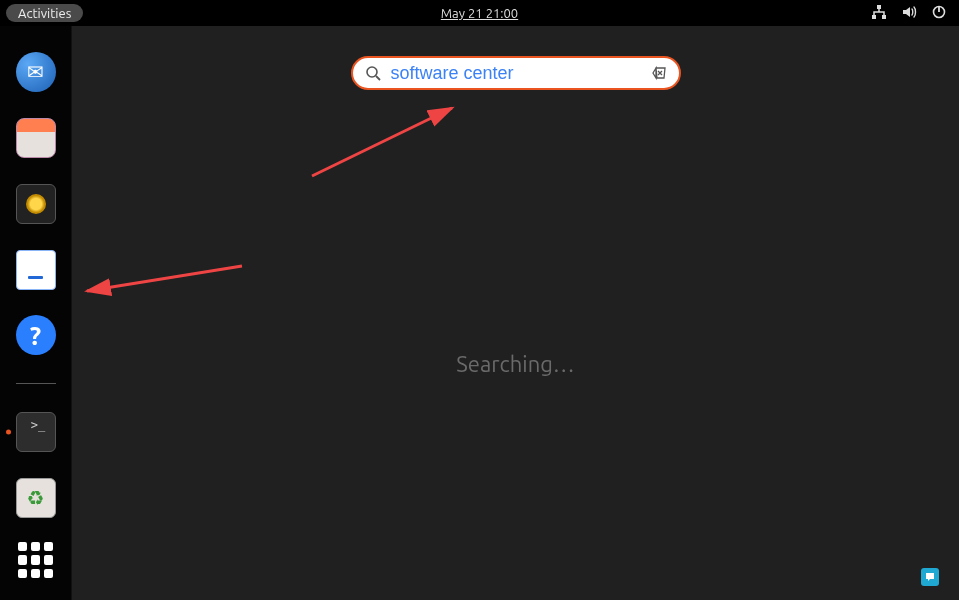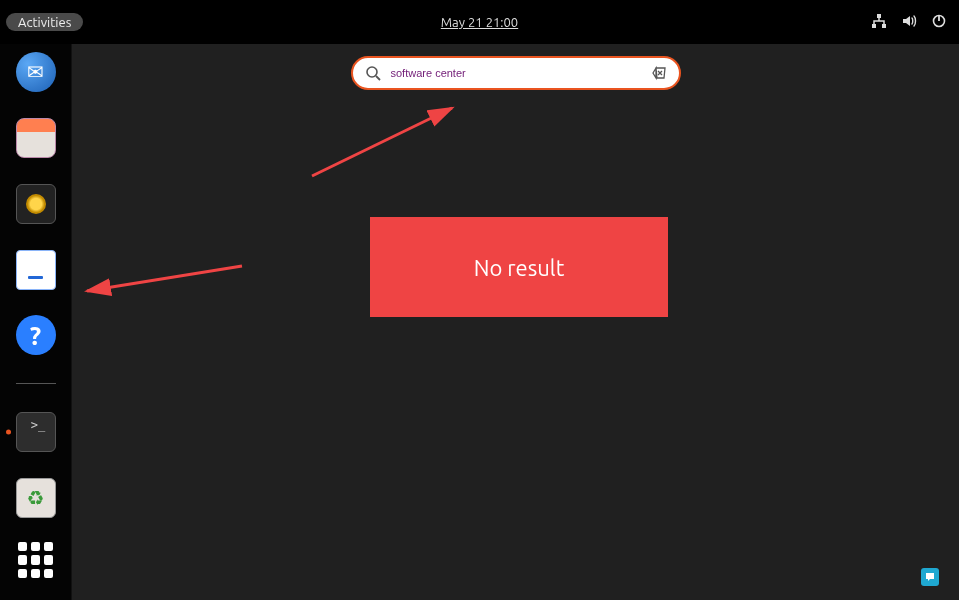--- a/index.html
+++ b/index.html
@@ -1,40 +1,40 @@
 <!DOCTYPE html>
 <html><head>
 <meta charset="utf-8">
 <style>
   * { margin: 0; padding: 0; box-sizing: border-box; }
   html, body { width: 959px; height: 600px; overflow: hidden; font-family: "Ubuntu", "Cantarell", sans-serif; }
   body { background: #202020; color: #fff; position: relative; }
 
   
-  .topbar { position: absolute; top: 0; left: 0; right: 0; height: 44px; background: #000; display: flex; align-items: center; z-index: 10; }
+  .topbar { position: absolute; top: 0; left: 0; right: 0; height: 26px; background: #000; display: flex; align-items: center; z-index: 10; }
   .activities-pill { margin-left: 6px; background: #4a4a4a; color: #eee; font-size: 13px; padding: 2px 12px; border-radius: 12px; cursor: pointer; }
   .clock { position: absolute; left: 50%; transform: translateX(-50%); font-size: 13px; color: #ddd; text-decoration: underline; }
   .status-area { margin-left: auto; margin-right: 12px; display: flex; gap: 14px; align-items: center; }
   .status-area svg { width: 16px; height: 16px; fill: #ddd; }
 
   
   .dash { position: absolute; top: 26px; left: 0; width: 72px; bottom: 0; background: rgba(0,0,0,0.85); display: flex; flex-direction: column; align-items: center; padding-top: 24px; gap: 22px; z-index: 5; border-right: 1px solid #111; }
   .dash-separator { width: 40px; height: 1px; background: #555; margin: 4px 0; }
   .dash-item { width: 44px; height: 44px; border-radius: 8px; display: flex; align-items: center; justify-content: center; position: relative; cursor: pointer; }
   .dash-item .dot { position: absolute; left: -8px; top: 50%; transform: translateY(-50%); width: 5px; height: 5px; background: #e95420; border-radius: 50%; }
   .apps-grid-btn { margin-top: auto; margin-bottom: 22px; width: 36px; height: 36px; display: grid; grid-template-columns: repeat(3,1fr); grid-template-rows: repeat(3,1fr); gap: 4px; cursor: pointer; }
   .apps-grid-btn span { background: #fff; border-radius: 2px; }
 
   
   .overview { position: absolute; top: 26px; left: 72px; right: 0; bottom: 0; background: #202020; }
 
   
   .search-wrap { position: absolute; top: 30px; left: 50%; transform: translateX(-50%); }
   .search-field { width: 330px; height: 34px; background: #fff; border: 2px solid #e95420; border-radius: 20px; display: flex; align-items: center; padding: 0 12px; gap: 10px; }
-  .search-field input { flex: 1; border: none; outline: none; font-size: 11px; color: #701a75; background: transparent; }
+  .search-field input { flex: 1; border: none; outline: none; font-size: 18px; color: #3b82f6; background: transparent; }
   .search-field .search-glyph, .search-field .clear-glyph { width: 16px; height: 16px; display: flex; align-items: center; justify-content: center; }
 
   
   .searching-text { position: absolute; top: 325px; left: 50%; transform: translateX(-50%); font-size: 22px; color: #6a6a6a; }
 
   
   .annot-box { position: absolute; background: #ef4444; color: #fff; font-size: 22px; display: flex; align-items: center; justify-content: center; }
   .annot-noresult { top: 191px; left: 298px; width: 298px; height: 100px; }
 
   .arrow { position: absolute; pointer-events: none; }
@@ -142,22 +142,22 @@
       <input type="text" placeholder="Type to search" value="software center" style="">
       <span class="clear-glyph">
         <svg viewBox="0 0 16 16" width="16" height="16">
             <path d="M5 3h9l-1 10H6z M2 8l3-5v10z" fill="none" stroke="#555" stroke-width="1.3"></path>
             <path d="M7 6l4 4M11 6l-4 4" stroke="#555" stroke-width="1.3"></path>
           </svg>
       </span>
     </div>
   </div>
 
+  <div class="searching-text">Searching…</div>
 
-  <div class="annot-box annot-noresult">No result</div>
 
   <svg class="arrow" style="left:230px; top:70px;" width="170" height="90">
     <defs>
         <marker id="ah1" markerWidth="10" markerHeight="10" refX="8" refY="3" orient="auto">
           <path d="M0,0 L9,3 L0,6 z" fill="#ef4444"></path>
         </marker>
       </defs>
     <line x1="10" y1="80" x2="150" y2="12" stroke="#ef4444" stroke-width="3" marker-end="url(#ah1)"></line>
   </svg>
 

